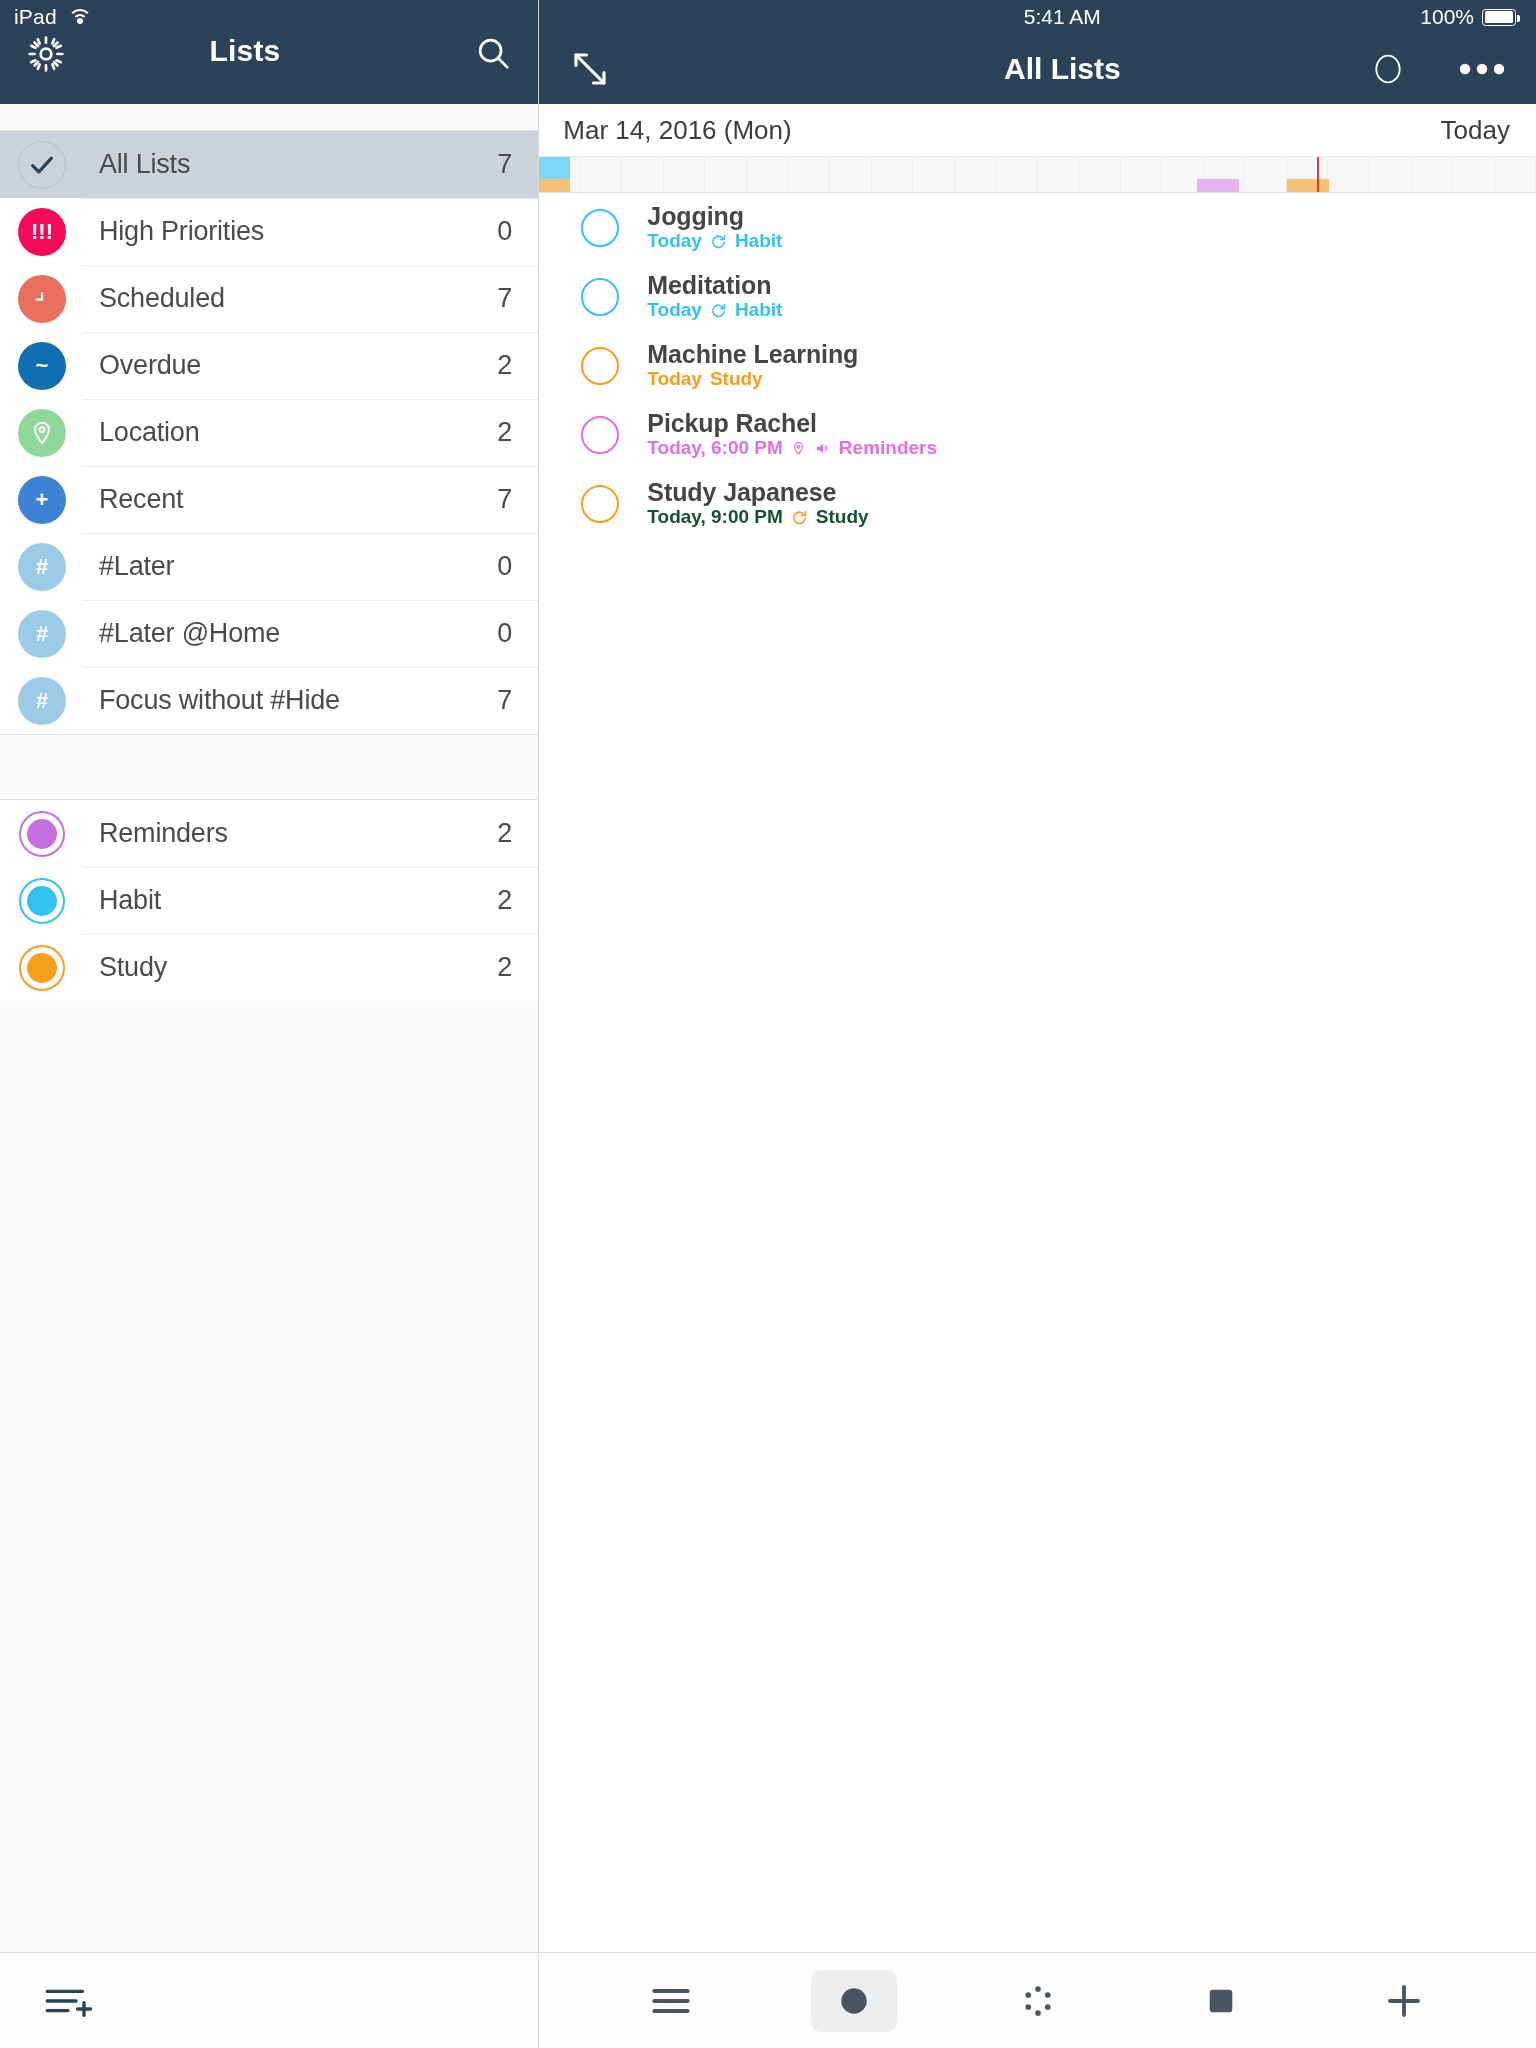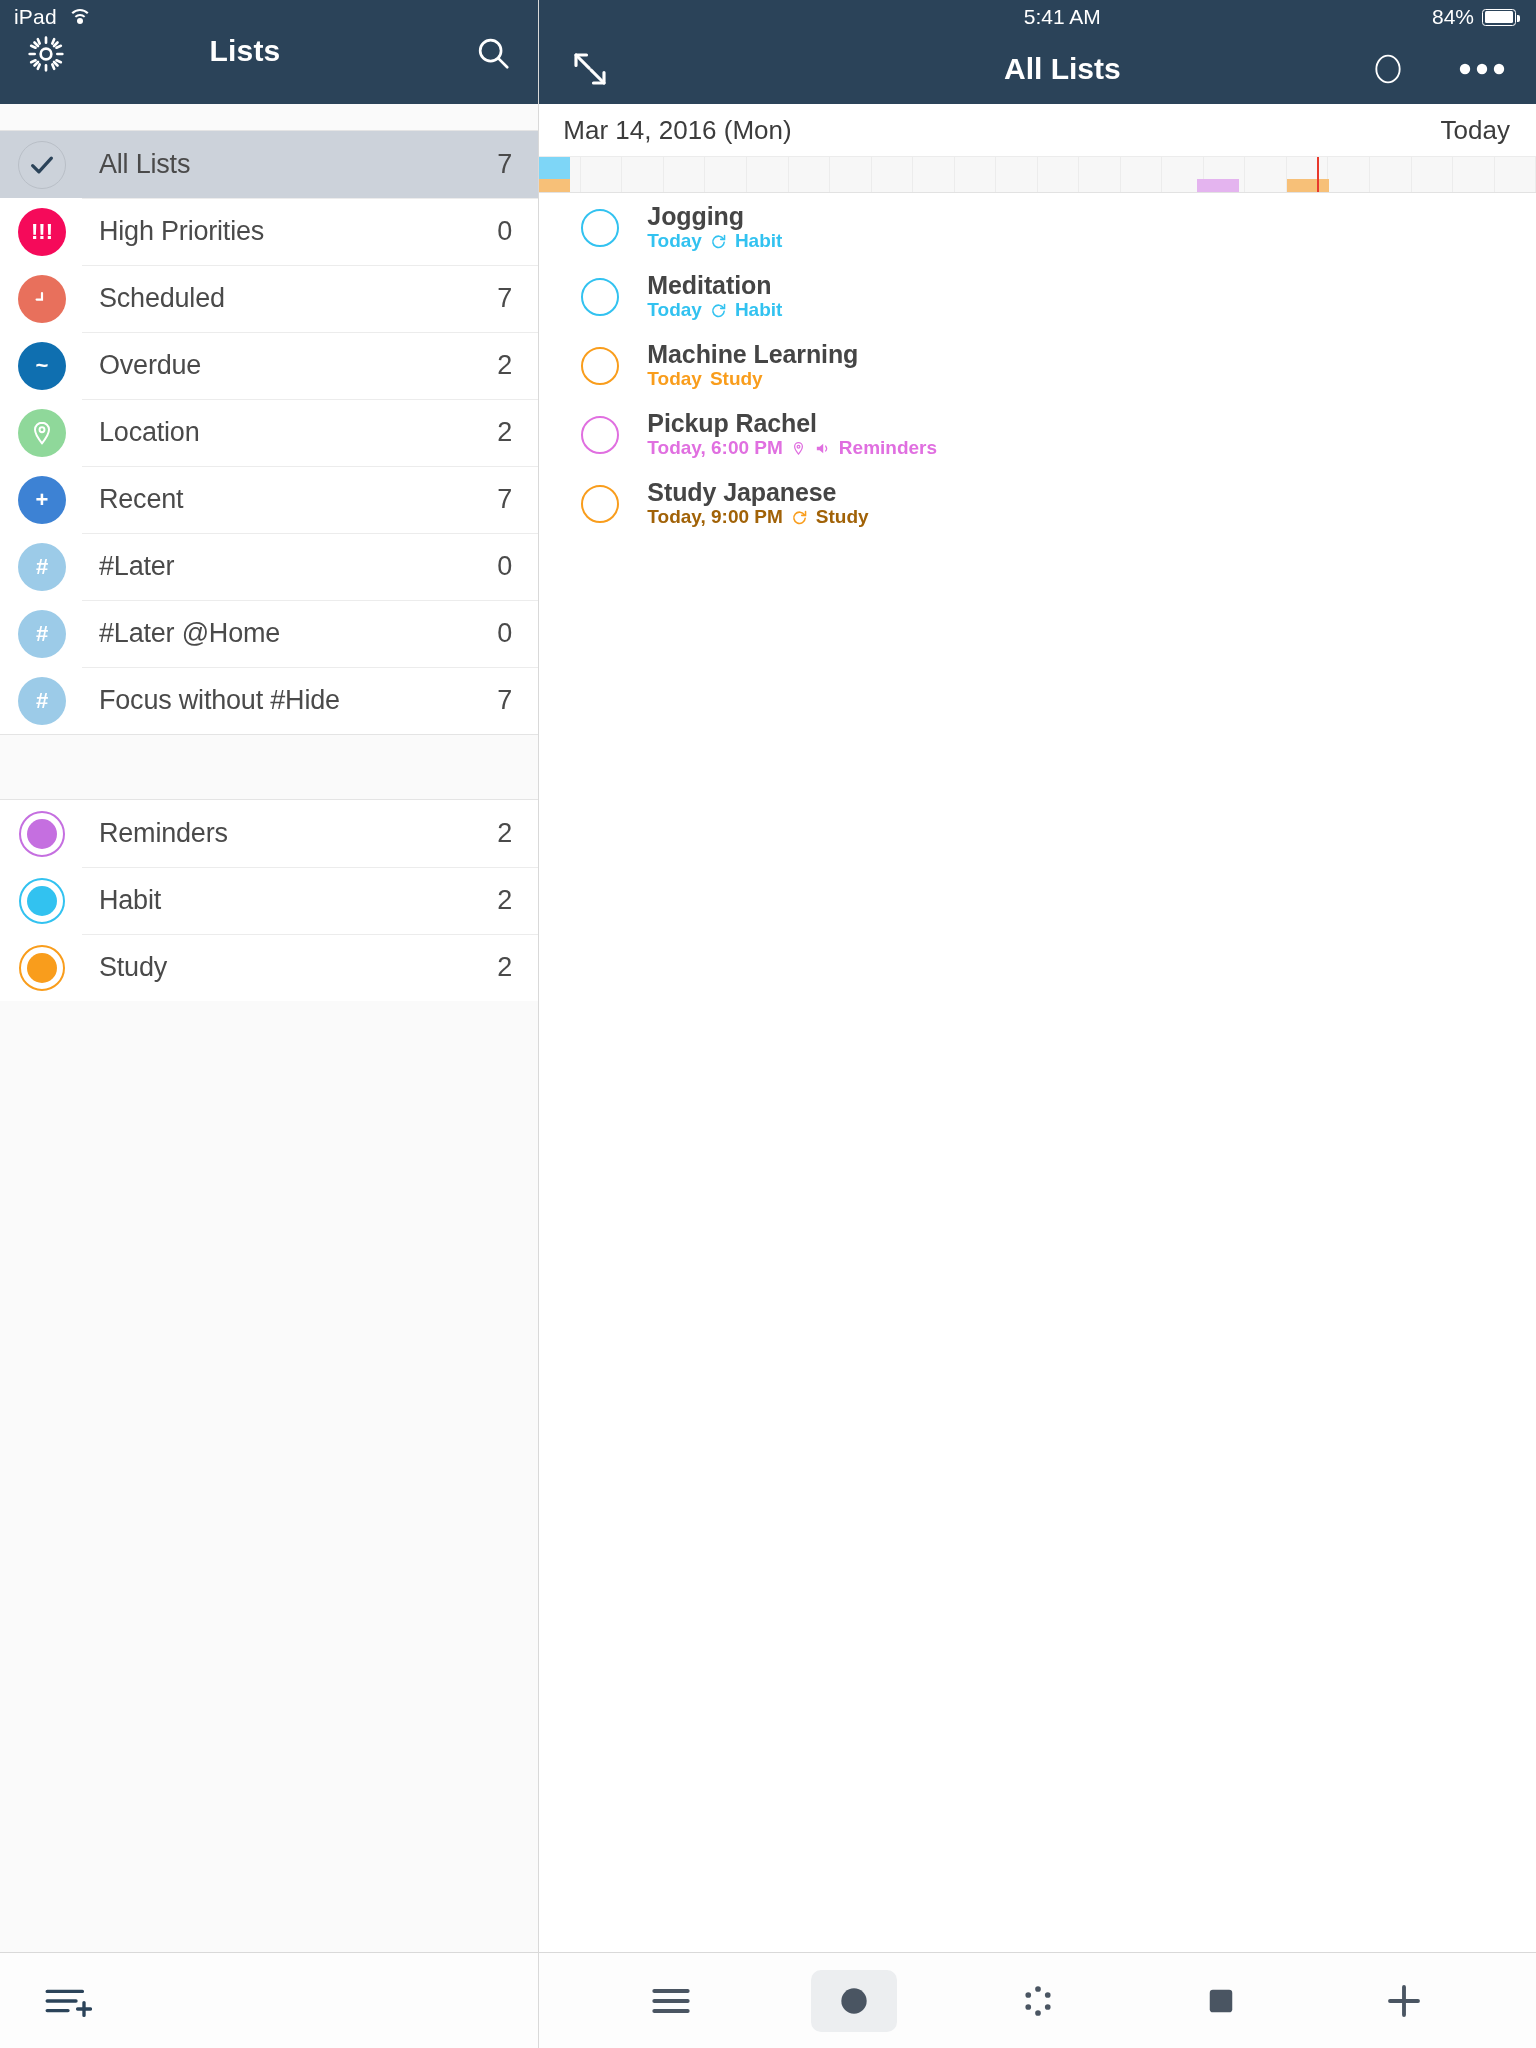--- a/index.html
+++ b/index.html
@@ -237,21 +237,21 @@
         </svg>
       </button>
     </div>
   </div>
 
   <div class="right">
 
     <div class="r-status">
       <span class="time">5:41 AM</span>
       <span class="batt">
-        <span>84%</span>
+        <span>100%</span>
         <span class="battery">
             <i></i>
           </span>
       </span>
     </div>
 
     <div class="r-nav">
       <button class="icon-btn">
         <svg width="42" height="42" viewBox="0 0 24 24" fill="none" stroke="#fff" stroke-width="1.8" stroke-linecap="round" stroke-linejoin="round">
           <path d="M10 4H4v6"></path>
@@ -368,21 +368,21 @@
                 <path d="M16.5 8.5c1.4 1.8 1.4 5.2 0 7" fill="none" stroke="#e06fe0" stroke-width="1.8" stroke-linecap="round"></path>
               </svg>
               <span>Reminders</span>
             </span>
      </span>
         </div>
         <div class="task">
           <span class="t-circle" style="border-color:#f99d1c"></span>
      <span class="t-text">
        <span class="t-title">Study Japanese</span>
-       <span class="t-sub" style="color:#a16207">
+       <span class="t-sub" style="color:#14532d">
               <span>Today, 9:00 PM</span>
               <svg width="17" height="17" viewBox="0 0 24 24" fill="none" stroke="#f99d1c" stroke-width="2.2" stroke-linecap="round">
                 <path d="M19 8.5A8 8 0 1 0 20 13"></path>
                 <path d="M20.5 3.5V9h-5.3"></path>
               </svg>
               <span>Study</span>
             </span>
      </span>
         </div>
       </div>

